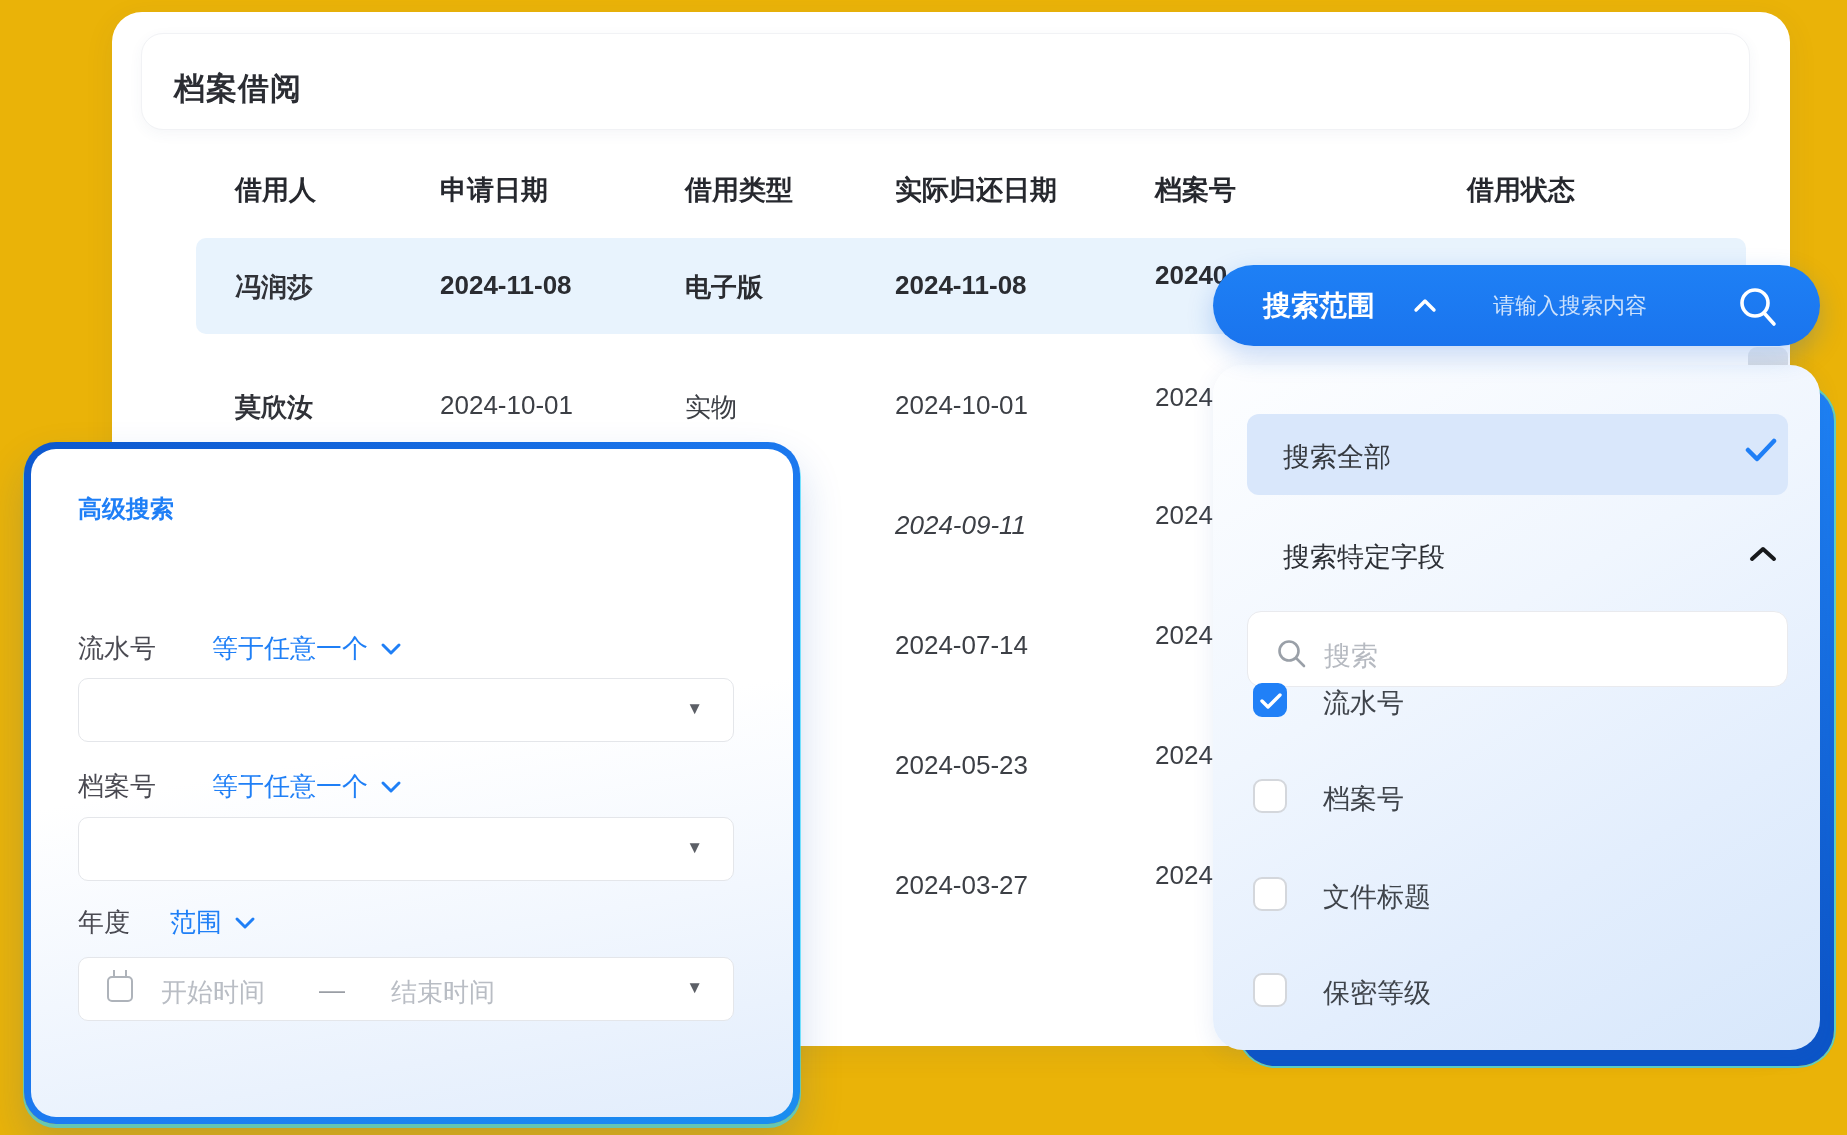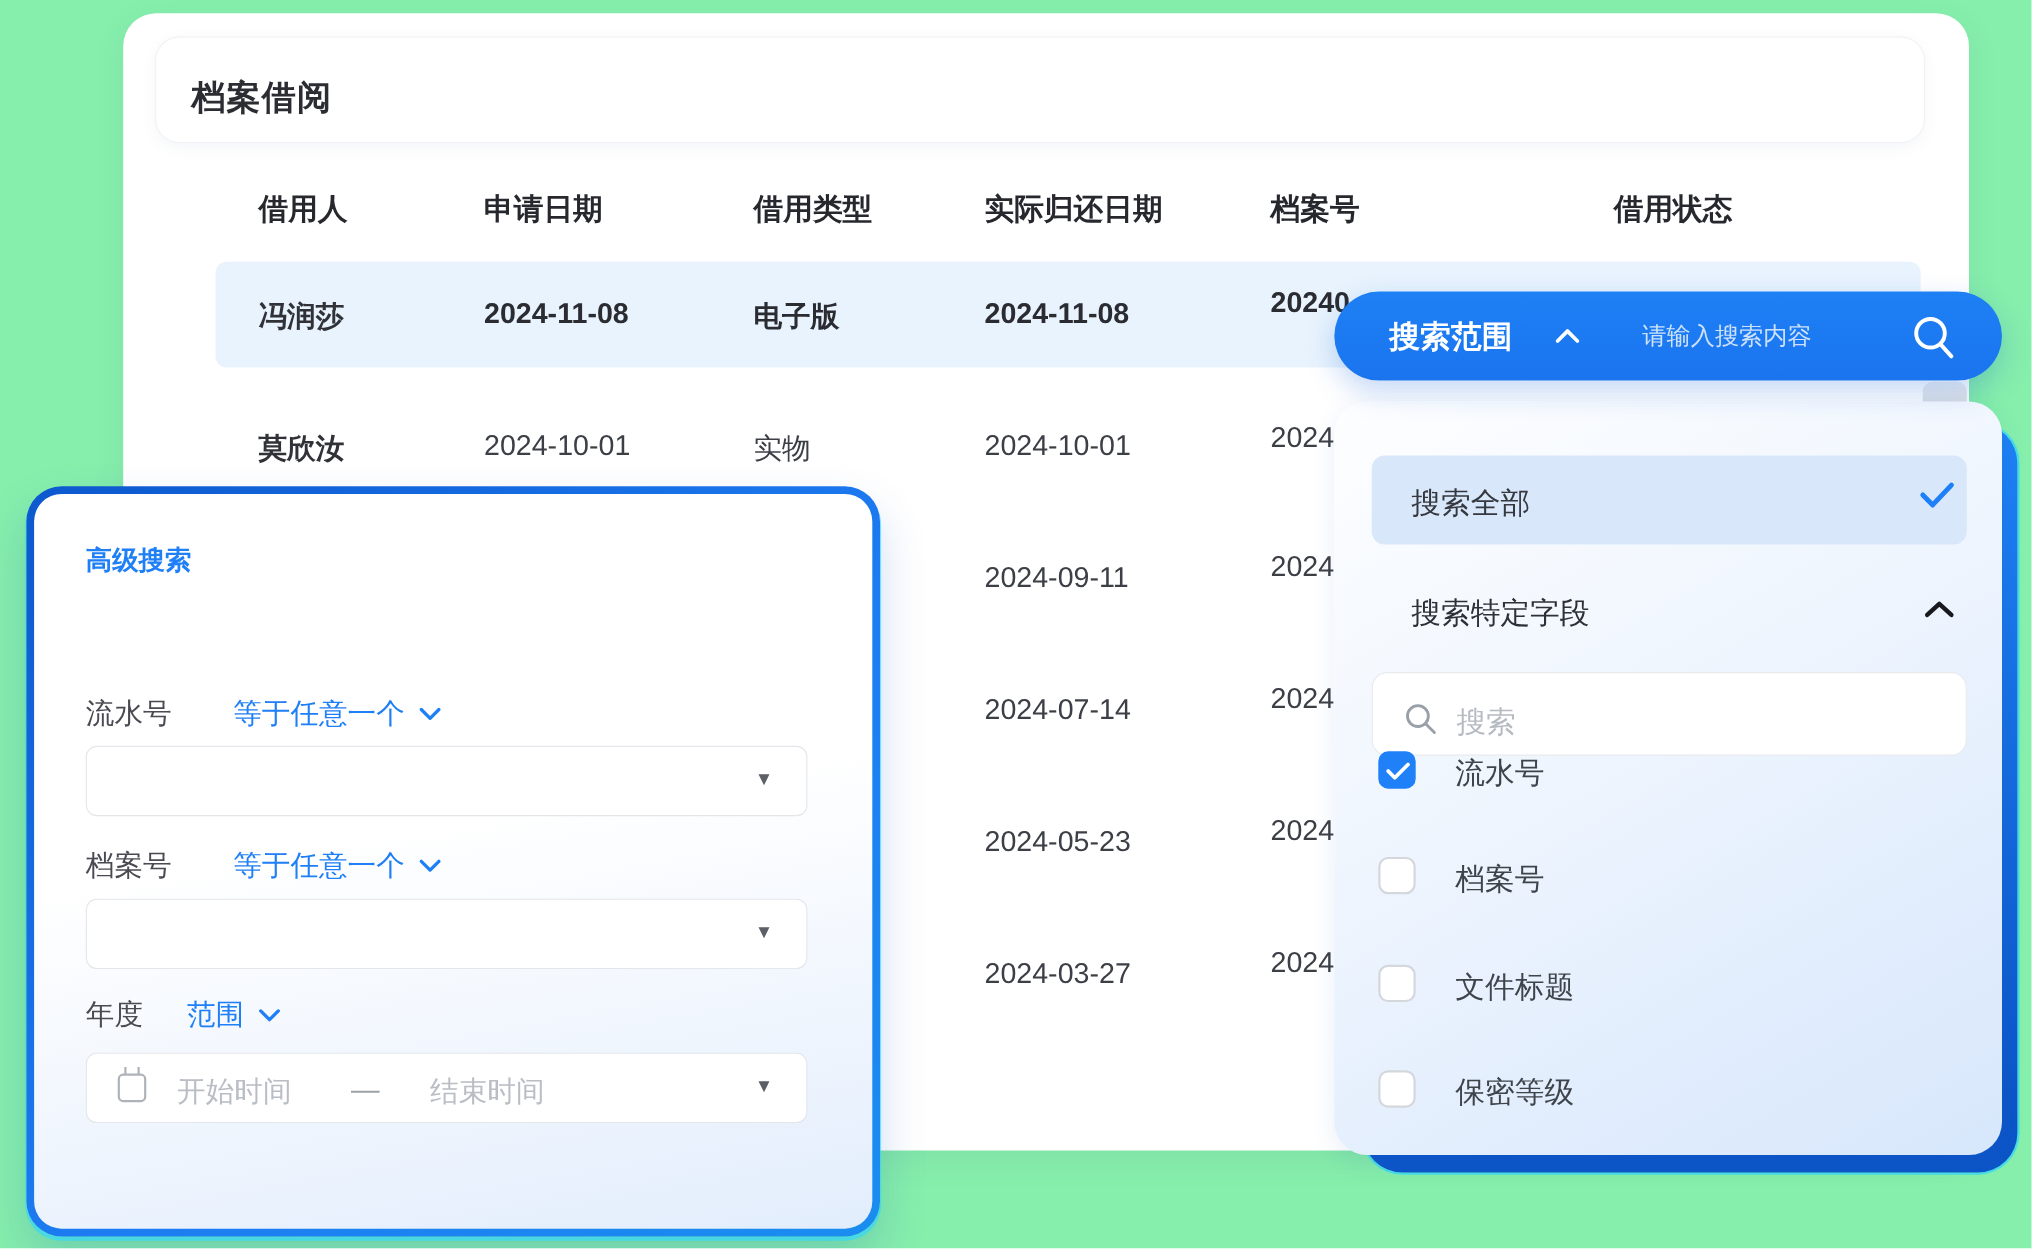--- a/index.html
+++ b/index.html
@@ -1,17 +1,17 @@
 <!DOCTYPE html>
 <html><head>
 <meta charset="utf-8">
 <style>
   html,body{margin:0;padding:0;background:#ffffff;}
   *{box-sizing:border-box;font-family:"Liberation Sans",sans-serif;}
-  .stage{position:relative;width:1847px;height:1135px;background:#86efac;overflow:hidden;}
+  .stage{position:relative;width:1847px;height:1135px;background:#eab308;overflow:hidden;}
 
   
   .main-card{position:absolute;left:112px;top:12px;width:1678px;height:1034px;
     background:#ffffff;border-radius:30px;box-shadow:0 8px 30px rgba(60,80,120,.08);}
   .header-card{position:absolute;left:141px;top:33px;width:1609px;height:97px;
     background:#ffffff;border-radius:22px;border:1px solid #f1f2f5;
     box-shadow:0 4px 14px rgba(60,80,120,.05);}
   .page-title{position:absolute;left:174px;top:68px;font-size:31px;font-weight:700;color:#2b2d33;letter-spacing:1px;}
 
   
@@ -111,21 +111,21 @@
 
   <div>
     <span class="cell name c1" style="top:390px;">莫欣汝</span>
     <span class="cell c2" style="top:390px;">2024-10-01</span>
     <span class="cell c3" style="top:390px;">实物</span>
     <span class="cell c4" style="top:390px;">2024-10-01</span>
     <span class="cell c5" style="top:382px;">2024</span>
   </div>
 
   <div>
-    <span class="cell c4" style="top:510px;">2024-09-11</span>
+    <span class="cell c4" style="top:510px;font-style:italic;">2024-09-11</span>
     <span class="cell c5" style="top:500px;">2024</span>
   </div>
   <div>
     <span class="cell c4" style="top:630px;">2024-07-14</span>
     <span class="cell c5" style="top:620px;">2024</span>
   </div>
   <div>
     <span class="cell c4" style="top:750px;">2024-05-23</span>
     <span class="cell c5" style="top:740px;">2024</span>
   </div>

